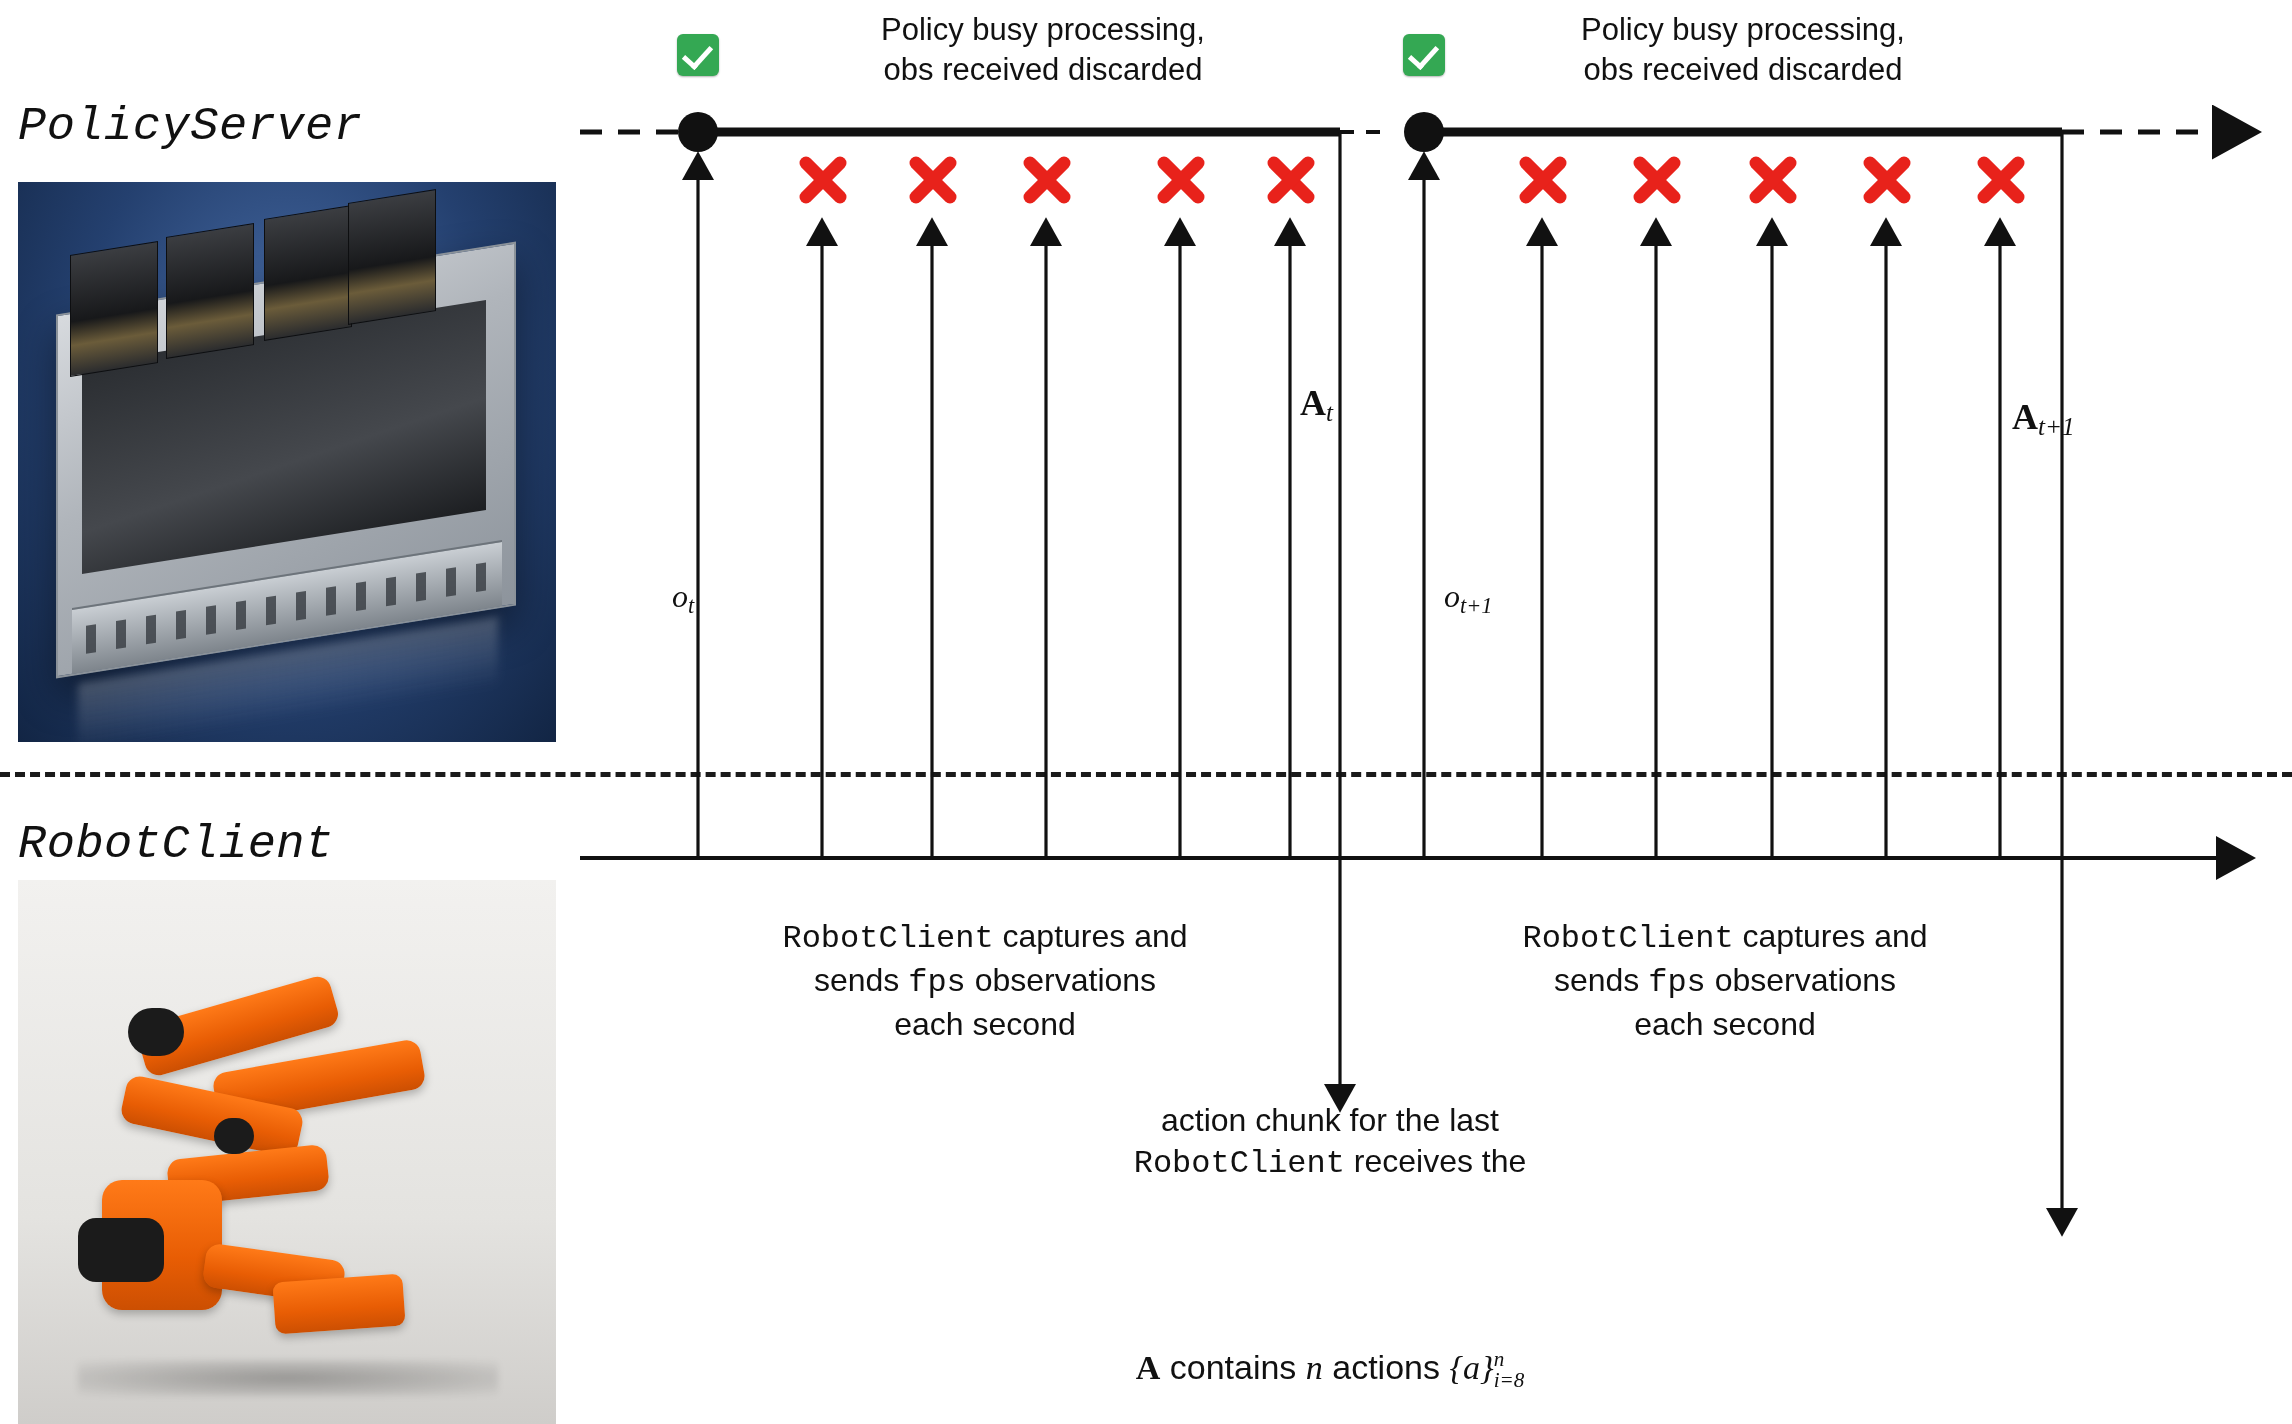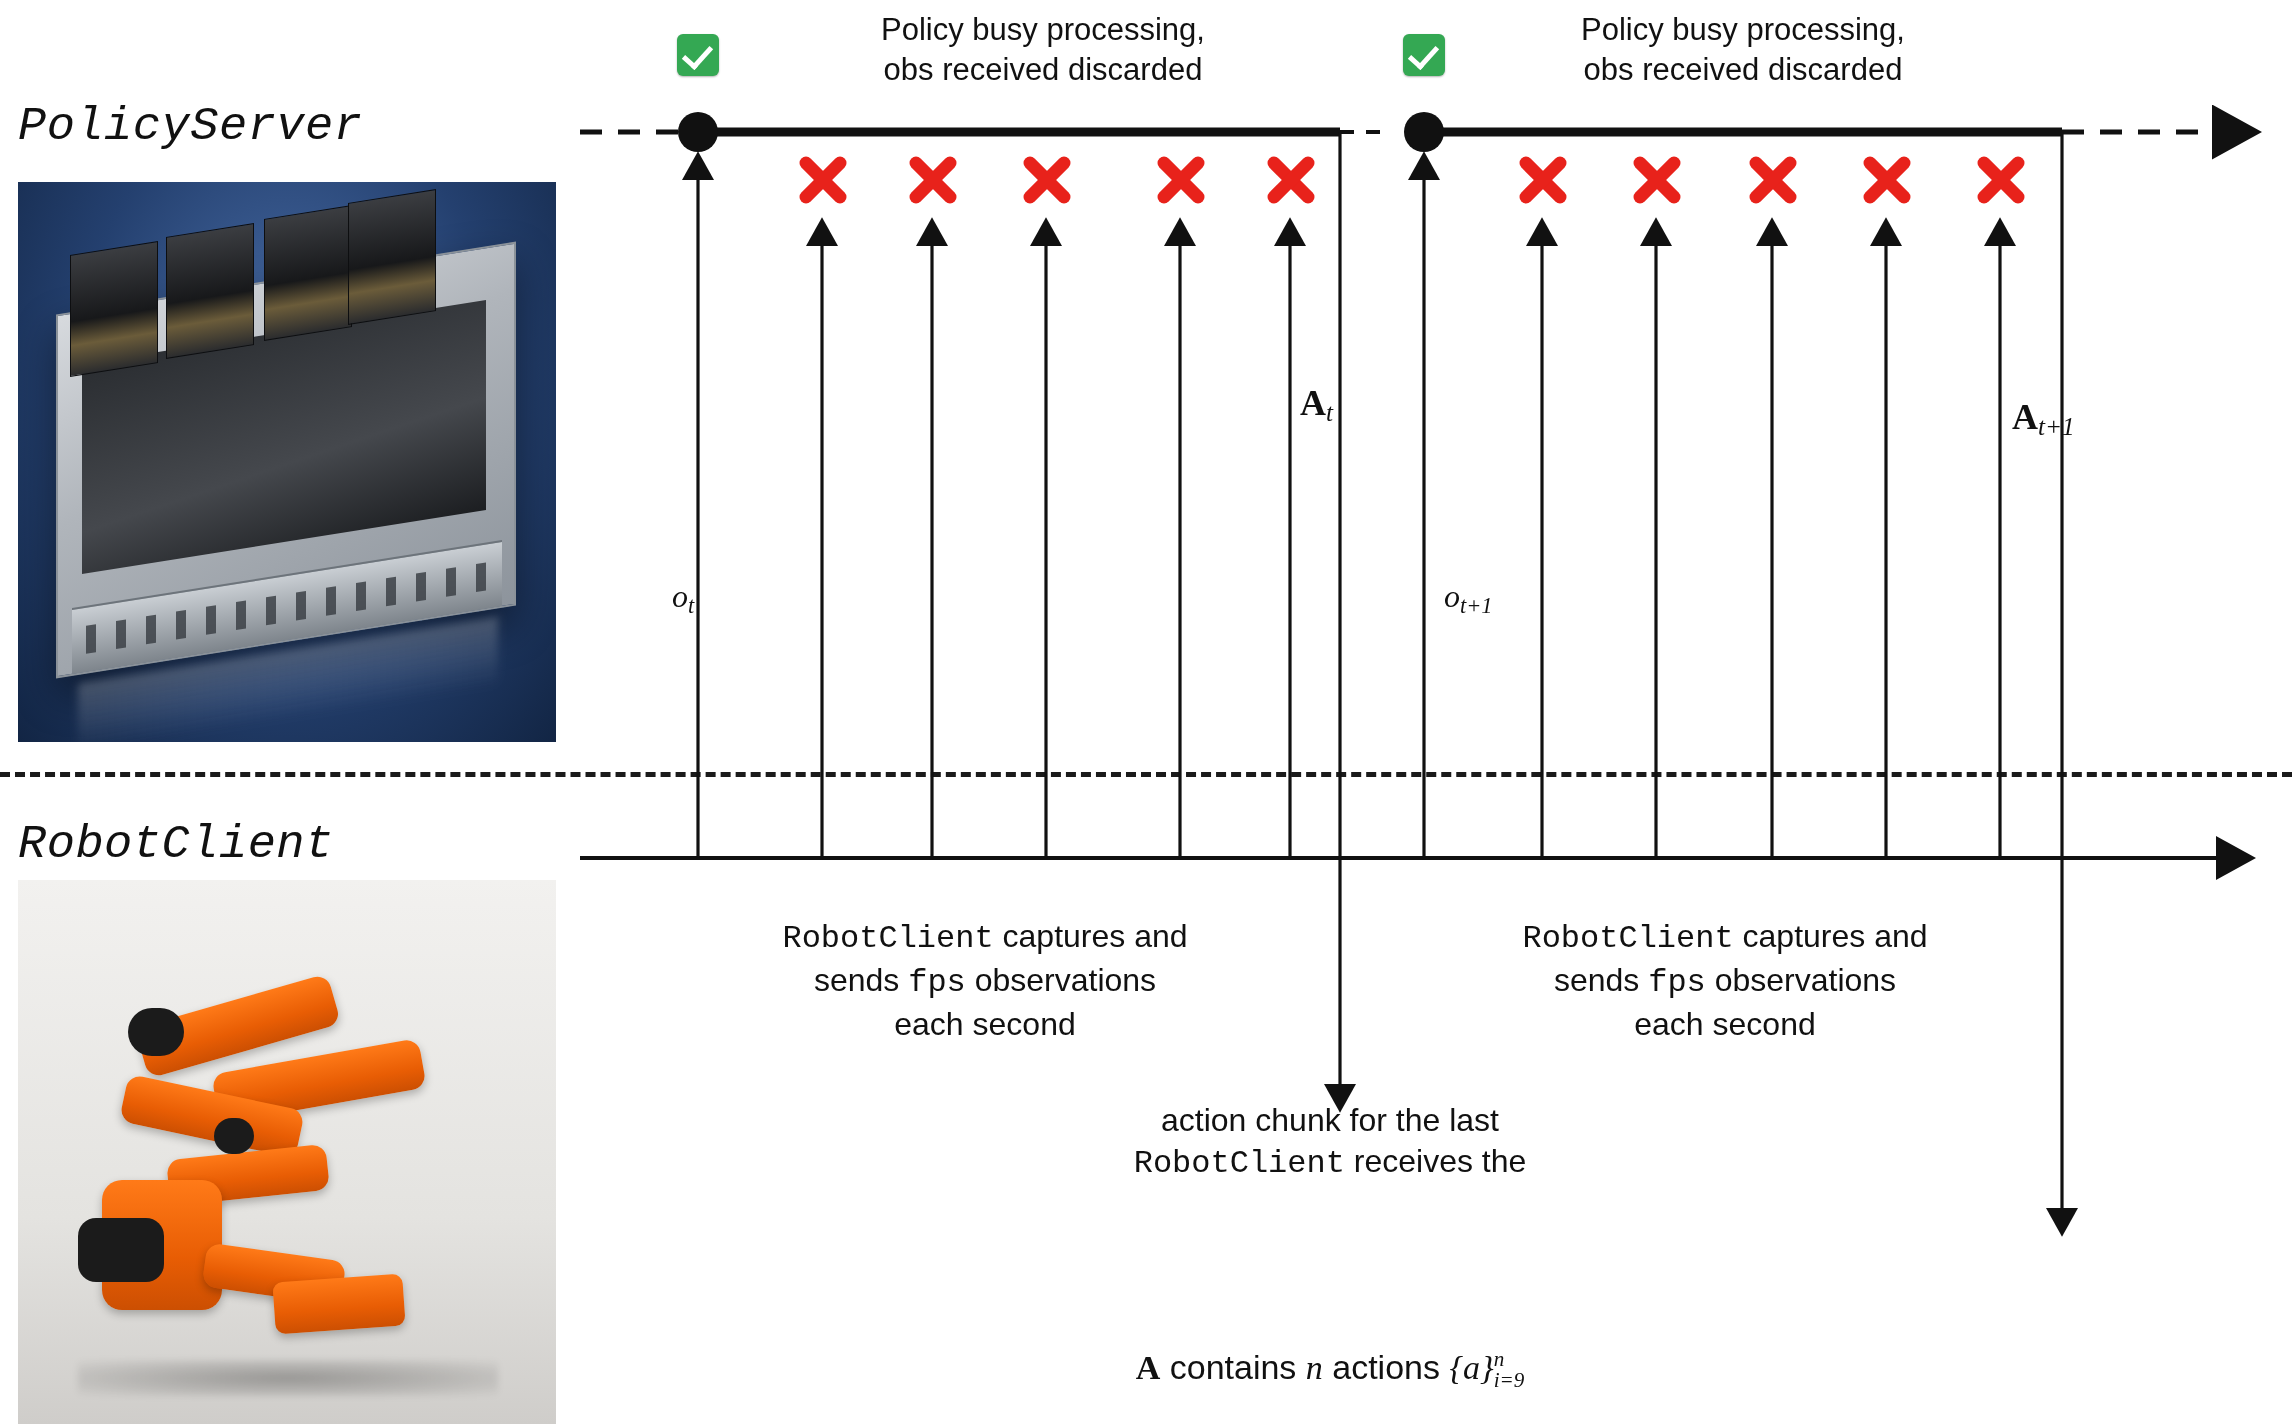--- a/index.html
+++ b/index.html
@@ -358,17 +358,17 @@
     <div>each second</div>
   </div>
 
   <div class="anno" style="left:960px; top:1100px; width:740px;">
     <div>action chunk for the last</div>
     <div><span class="mono">RobotClient</span><span> receives the</span></div>
   </div>
 
   <div class="anno" style="left:960px; top:1346px; width:740px; font-size:34px;">
     <div>
-      <span class="bold-serif">A</span><span> contains </span><span class="serif-it">n</span><span> actions </span><span class="serif-it">{a}</span><span class="sup-sub-stack"><span style="display:block">n</span><span style="display:block">i=9</span></span>
+      <span class="bold-serif">A</span><span> contains </span><span class="serif-it">n</span><span> actions </span><span class="serif-it">{a}</span><span class="sup-sub-stack"><span style="display:block">n</span><span style="display:block">i=8</span></span>
     </div>
   </div>
 
 </div>
 
 </body></html>

